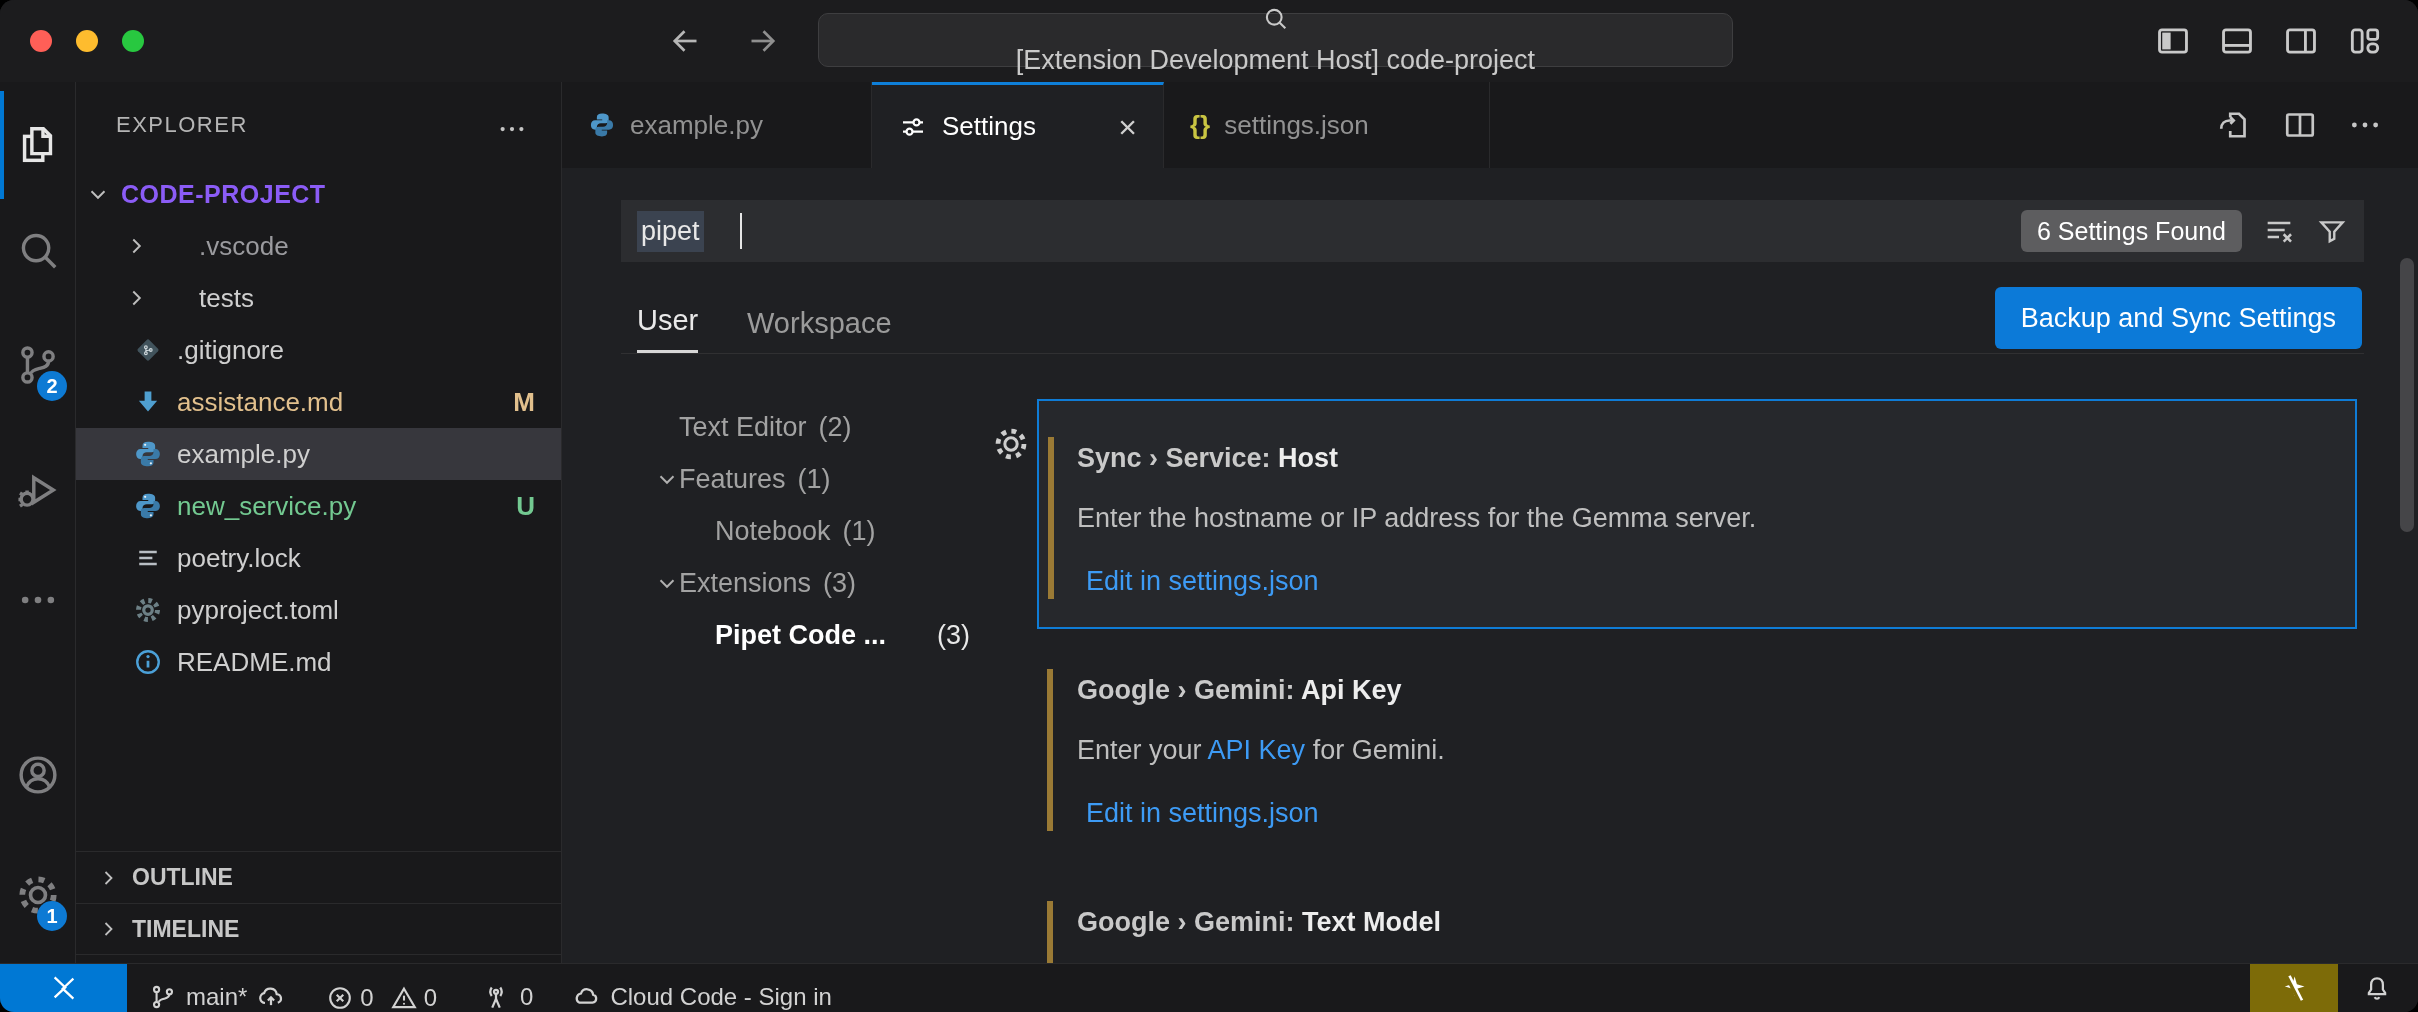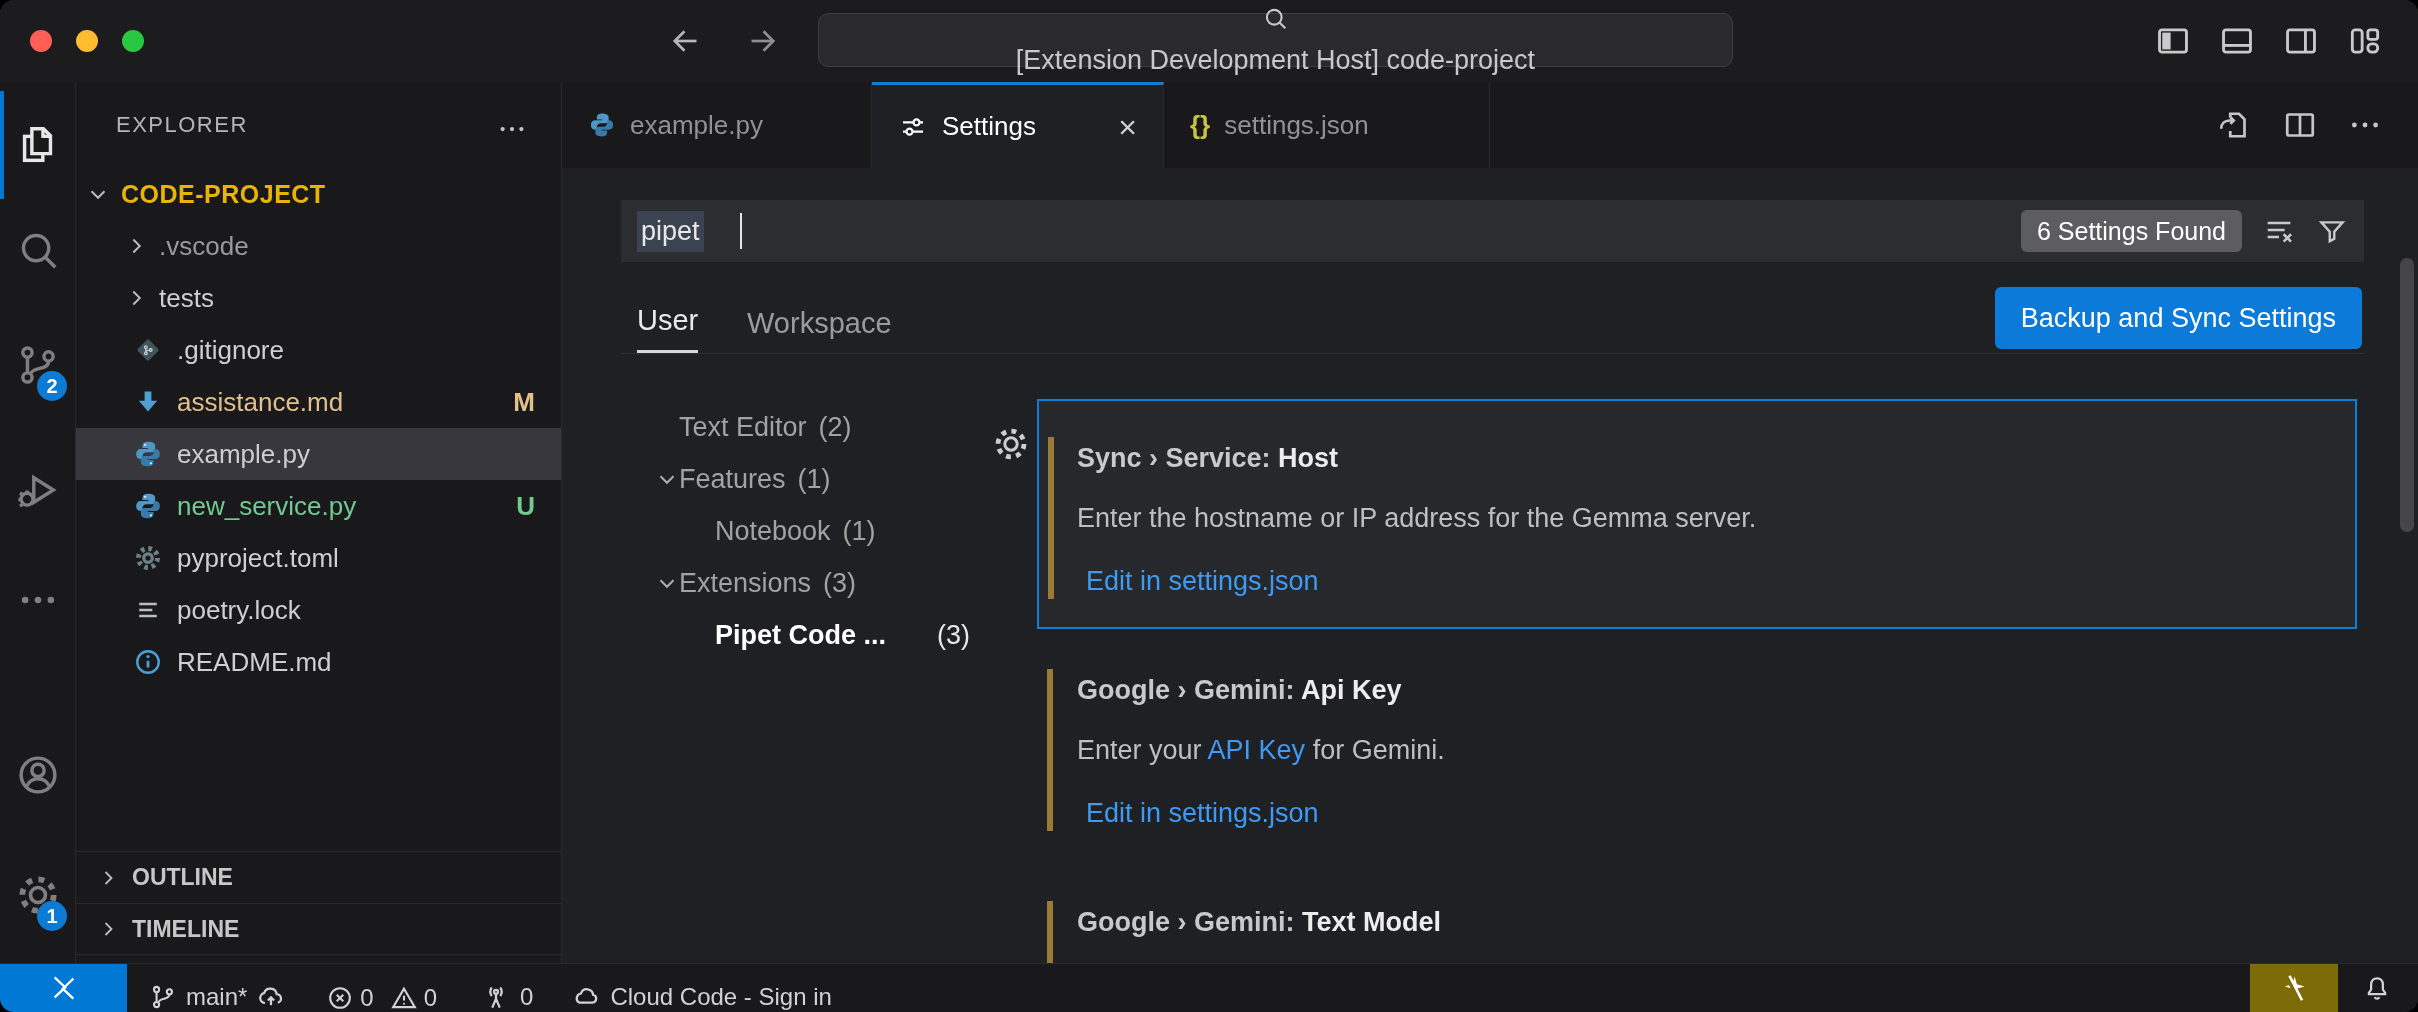--- a/index.html
+++ b/index.html
@@ -29,22 +29,22 @@
   .ab-badge{position:absolute;right:8px;bottom:14px;min-width:30px;height:30px;border-radius:15px;background:#0d7ad4;color:#fff;font-size:20px;font-weight:bold;display:flex;align-items:center;justify-content:center;padding:0 4px;box-sizing:border-box;}
 
   
   .sidebar{width:485px;background:#19191b;border-right:1px solid #2a2a2c;position:relative;flex:none;color:#cfcfcf;}
   .sb-header{position:absolute;top:0;left:0;right:0;height:86px;}
   .sb-title{position:absolute;left:40px;top:30px;font-size:22px;letter-spacing:1.5px;color:#b5b5b5;}
   .sb-more{position:absolute;right:34px;top:32px;color:#c5c5c5;}
   .tree{position:absolute;top:86px;left:0;right:0;}
   .trow{height:52px;display:flex;align-items:center;position:relative;font-size:26px;color:#cfcfcf;}
   .trow .chev{color:#bdbdbd;margin-right:10px;}
-  .trow.root{padding-left:9px;font-weight:bold;font-size:25px;letter-spacing:.5px;color:#eab308;}
-  .trow.folder{padding-left:47px;}
+  .trow.root{padding-left:9px;font-weight:bold;font-size:25px;letter-spacing:.5px;color:#8b5cf6;}
+  .trow.folder{padding-left:47px;gap:40px;}
   .trow.file{padding-left:57px;}
   .trow.file .ficon{margin-right:14px;}
   .trow.dim{color:#9a9a9e;}
   .trow.sel{background:#37373d;}
   .trow.mod{color:#e2c08d;}
   .trow.untracked{color:#73c991;}
   .gitbadge{position:absolute;right:26px;font-size:26px;font-weight:bold;}
   .sb-section{position:absolute;left:0;right:0;height:52px;border-top:1px solid #2a2a2c;display:flex;align-items:center;padding-left:20px;box-sizing:border-box;font-size:23px;font-weight:bold;color:#c7c7c7;}
   .sb-section .chev{color:#bdbdbd;margin-right:12px;}
   .sb-outline{bottom:61px;}
@@ -320,34 +320,34 @@
                 <path d="M12 21.8c2.9 0 4.4-1.2 4.4-3.1v-1.9h-4.6V16h6.1c2.2 0 3.6-1.6 3.6-4s-1.4-4-3.6-4h-1.5v2.3c0 1.9-1.5 3.2-3.4 3.2H8.9c-1.5 0-2.6 1.1-2.6 2.6v2.6c0 1.9 2.3 3.1 5.7 3.1z" fill="#3a7aa8"></path>
                 <circle cx="9.7" cy="4.6" r=".9" fill="#e8f0f5"></circle>
                 <circle cx="14.3" cy="19.4" r=".9" fill="#e8f0f5"></circle>
               </svg>
             </span>
           <span>new_service.py</span>
           <span class="gitbadge">U</span>
         </div>
         <div class="trow file">
           <span class="ficon">
+              <svg width="30" height="30" viewBox="0 0 24 24" fill="none" stroke="#b9bec4" stroke-width="2.1">
+                <path d="M5 7.2h14M5 12h10.5M5 16.8h14"></path>
+              </svg>
+            </span>
+          <span>poetry.lock</span>
+        </div>
+        <div class="trow file">
+          <span class="ficon">
               <svg width="30" height="30" viewBox="0 0 24 24" fill="none" stroke="#6d8086">
                 <circle cx="12" cy="12" r="7.6" stroke-width="4" stroke-dasharray="2.9 3.07"></circle>
                 <circle cx="12" cy="12" r="3.4" stroke-width="2.6"></circle>
               </svg>
             </span>
           <span>pyproject.toml</span>
-        </div>
-        <div class="trow file">
-          <span class="ficon">
-              <svg width="30" height="30" viewBox="0 0 24 24" fill="none" stroke="#b9bec4" stroke-width="2.1">
-                <path d="M5 7.2h14M5 12h10.5M5 16.8h14"></path>
-              </svg>
-            </span>
-          <span>poetry.lock</span>
         </div>
         <div class="trow file">
           <span class="ficon">
               <svg width="30" height="30" viewBox="0 0 24 24" fill="none" stroke="#4ba0d8">
                 <circle cx="12" cy="12" r="8.6" stroke-width="1.9"></circle>
                 <path d="M12 11v5.4" stroke-width="2.2"></path>
                 <circle cx="12" cy="7.6" r="1.3" fill="#4ba0d8" stroke="none"></circle>
               </svg>
             </span>
           <span>README.md</span>

